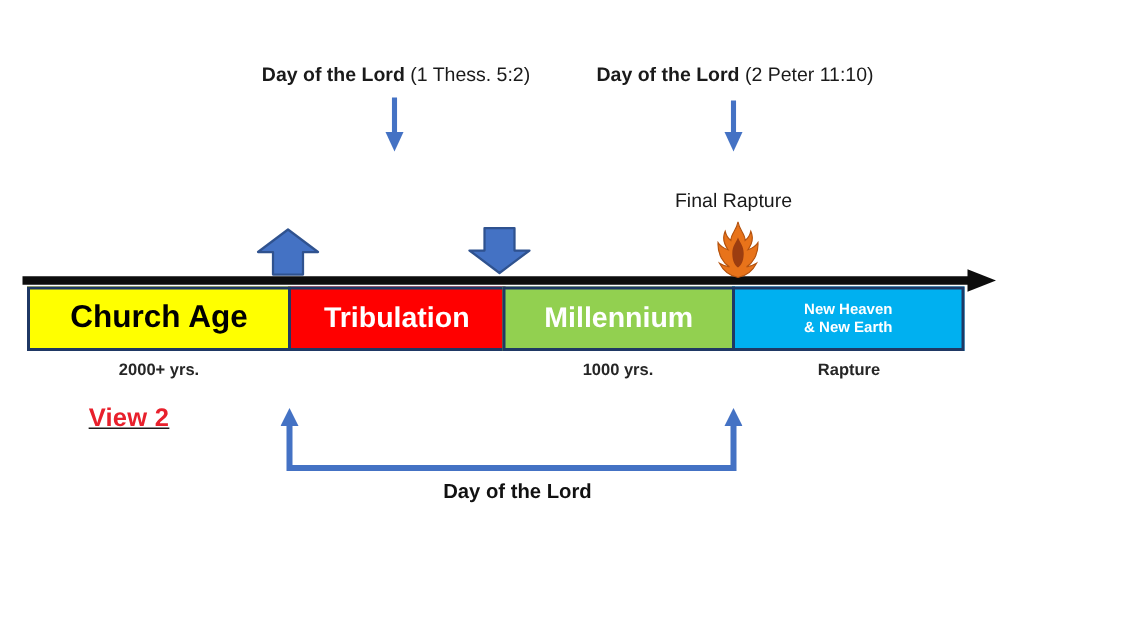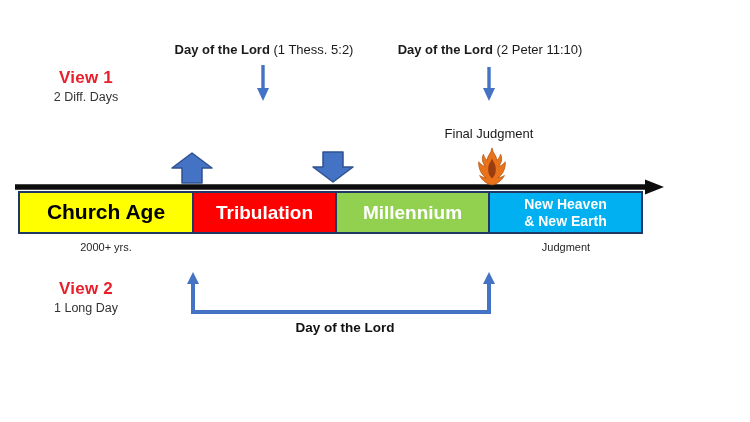--- a/index.html
+++ b/index.html
@@ -28,23 +28,23 @@
   .view-sub{font-size:12.5px;color:var(--ink-soft);margin-top:2px;}
 
   .event-label{top:126px;width:140px;font-size:13px;color:var(--ink);white-space:nowrap;}
   .event-label sup{font-size:9px;}
 
   .seg{top:191px;height:43px;border:2px solid var(--box-border);
        display:flex;align-items:center;justify-content:center;
        font-weight:700;line-height:1.15;text-align:center;}
   .seg.big{font-size:21px;}
   .seg.mid{font-size:19px;}
-  .seg.small{font-size:14px;}
+  .seg.small{font-size:10px;}
 
-  .duration{top:241px;width:120px;font-size:11px;color:#262626;white-space:nowrap;}
+  .duration{top:241px;width:120px;font-size:11px;color:#262626;white-space:nowrap;font-weight:bold;}
 
   .bottom-label{top:320px;width:200px;font-size:13.5px;font-weight:700;color:#111;}
 
   svg{display:block;}
 </style>
 </head>
 <body>
 
 <div class="stage">
 
@@ -57,26 +57,22 @@
 
   <svg class="abs" style="left:255px;top:63px;" width="16" height="40" viewBox="0 0 16 40">
     <line x1="8" y1="2" x2="8" y2="27" style="stroke:var(--arrow-blue);stroke-width:3.4;"></line>
     <polygon points="2,25 14,25 8,38" style="fill:var(--arrow-blue);"></polygon>
   </svg>
   <svg class="abs" style="left:481px;top:65px;" width="16" height="38" viewBox="0 0 16 38">
     <line x1="8" y1="2" x2="8" y2="25" style="stroke:var(--arrow-blue);stroke-width:3.4;"></line>
     <polygon points="2,23 14,23 8,36" style="fill:var(--arrow-blue);"></polygon>
   </svg>
 
-  <div class="abs view-block" style="top:68px;">
-    <div class="view-title">View 1</div>
-    <div class="view-sub">2 Diff. Days</div>
-  </div>
 
-  <div class="abs ctr event-label" style="left:419px;">Final Judgment</div>
+  <div class="abs ctr event-label" style="left:419px;">Final Rapture</div>
 
   <svg class="abs" style="left:170px;top:151px;" width="44" height="34" viewBox="0 0 44 34">
     <polygon points="22,2 42,17 32,17 32,32 12,32 12,17 2,17" style="fill:var(--arrow-blue);stroke:var(--arrow-blue-dark);stroke-width:1.5;stroke-linejoin:round;"></polygon>
   </svg>
   <svg class="abs" style="left:311px;top:150px;" width="44" height="34" viewBox="0 0 44 34">
     <polygon points="22,32 2,17 12,17 12,2 32,2 32,17 42,17" style="fill:var(--arrow-blue);stroke:var(--arrow-blue-dark);stroke-width:1.5;stroke-linejoin:round;"></polygon>
   </svg>
 
   <svg class="abs" style="left:0;top:177px;z-index:1;" width="680" height="20" viewBox="0 0 680 20">
     <line x1="15" y1="10" x2="649" y2="10" style="stroke:var(--bar-black);stroke-width:5.6;"></line>
@@ -98,25 +94,25 @@
     <span>Millennium</span>
   </div>
   <div class="abs seg small" style="left: 488px; width: 155px; background-color: rgb(0, 176, 240); color: rgb(255, 255, 255);">
     <span>
       <span style="display:block;">New Heaven</span>
       <span style="display:block;">&amp; New Earth</span>
     </span>
   </div>
 
   <div class="abs ctr duration" style="left:46px;">2000+ yrs.</div>
-  <div class="abs ctr duration" style="left:506px;">Judgment</div>
+  <div class="abs ctr duration" style="left:352px;">1000 yrs.</div>
+  <div class="abs ctr duration" style="left:506px;">Rapture</div>
 
-  <div class="abs view-block" style="top:279px;">
+  <div class="abs view-block" style="top:269px;text-decoration:underline;">
     <div class="view-title">View 2</div>
-    <div class="view-sub">1 Long Day</div>
   </div>
 
   <svg class="abs" style="left:187px;top:270px;" width="308" height="48" viewBox="0 0 308 48">
     <line x1="6" y1="42" x2="302" y2="42" style="stroke:var(--arrow-blue);stroke-width:4;"></line>
     <line x1="6" y1="44" x2="6" y2="12" style="stroke:var(--arrow-blue);stroke-width:4;"></line>
     <line x1="302" y1="44" x2="302" y2="12" style="stroke:var(--arrow-blue);stroke-width:4;"></line>
     <polygon points="0,14 12,14 6,2" style="fill:var(--arrow-blue);"></polygon>
     <polygon points="296,14 308,14 302,2" style="fill:var(--arrow-blue);"></polygon>
   </svg>
 

